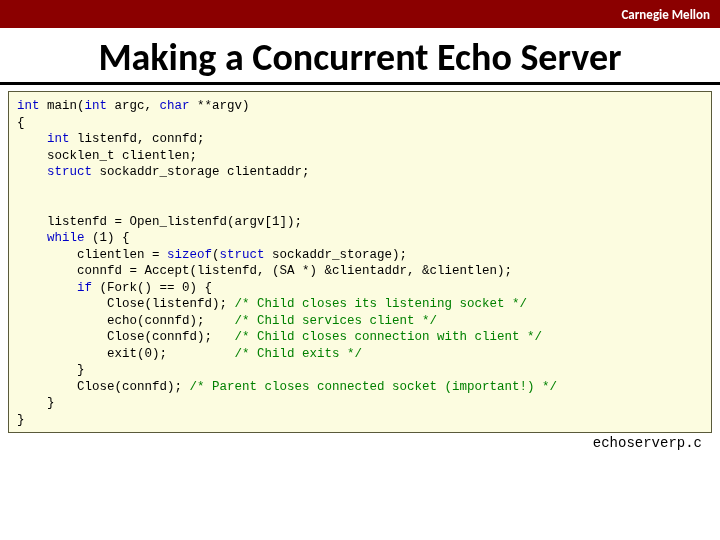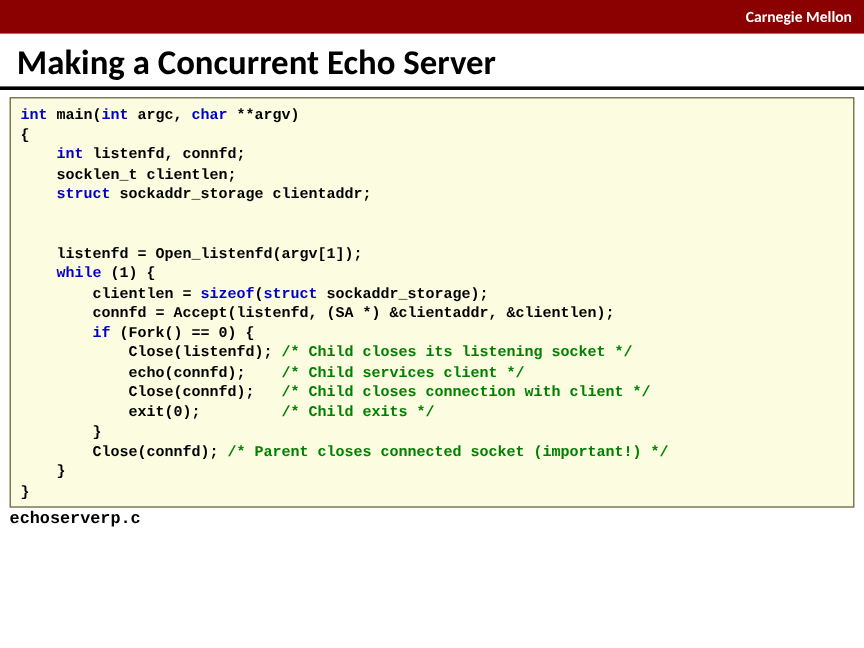--- a/index.html
+++ b/index.html
@@ -1,26 +1,26 @@
 <!DOCTYPE html>
 <html><head>
 <meta charset="utf-8">
 <style>
   * { margin: 0; padding: 0; box-sizing: border-box; }
   html, body { width: 720px; height: 540px; background: #fff; font-family: Calibri, Arial, sans-serif; overflow: hidden; }
   .slide { width: 720px; height: 540px; position: relative; display: flex; flex-direction: column; }
   .topbar { height: 28px; background: #8b0000; display: flex; justify-content: flex-end; align-items: center; padding-right: 10px; }
   .topbar-label { color: #fff; font-weight: 700; font-size: 13px; }
   .title-wrap { padding: 6px 14px 2px 14px; border-bottom: 3px solid #000; }
-  .title { font-size: 29px; font-weight: 700; }
+  .title { font-size: 38px; font-weight: 700; text-align: center; }
   .content { flex: 1; padding: 6px 8px 0 8px; }
-  .codebox { border: 1px solid #5a5a3a; background: #fcfce0; padding: 6px 8px 4px 8px; font-family: "Courier New", monospace; font-size: 12.5px; font-weight: 700; line-height: 1.32; white-space: pre; color: #000; }
+  .codebox { border: 1px solid #5a5a3a; background: #fcfce0; padding: 6px 8px 4px 8px; font-family: "Courier New", monospace; font-size: 12.5px; font-weight: 400; line-height: 1.32; white-space: pre; color: #000; }
   .kw { color: #0000c8; }
   .cm { color: #008000; }
-  .filelabel { text-align: left; font-family: "Courier New", monospace; font-weight: 700; font-size: 14px; padding: 2px 10px 0 0; }
+  .filelabel { text-align: right; font-family: "Courier New", monospace; font-weight: 400; font-size: 14px; padding: 2px 10px 0 0; }
   .footer { position: absolute; bottom: 6px; left: 0; width: 100%; display: flex; justify-content: space-between; align-items: flex-end; padding: 0 14px 0 10px; font-size: 10px; }
   .footer-left { font-family: Calibri, Arial, sans-serif; }
   .footer-right { font-size: 14px; }
 </style>
 </head>
 <body>
 
 <div class="slide">
   <div class="topbar">
     <span class="topbar-label">Carnegie Mellon</span>

